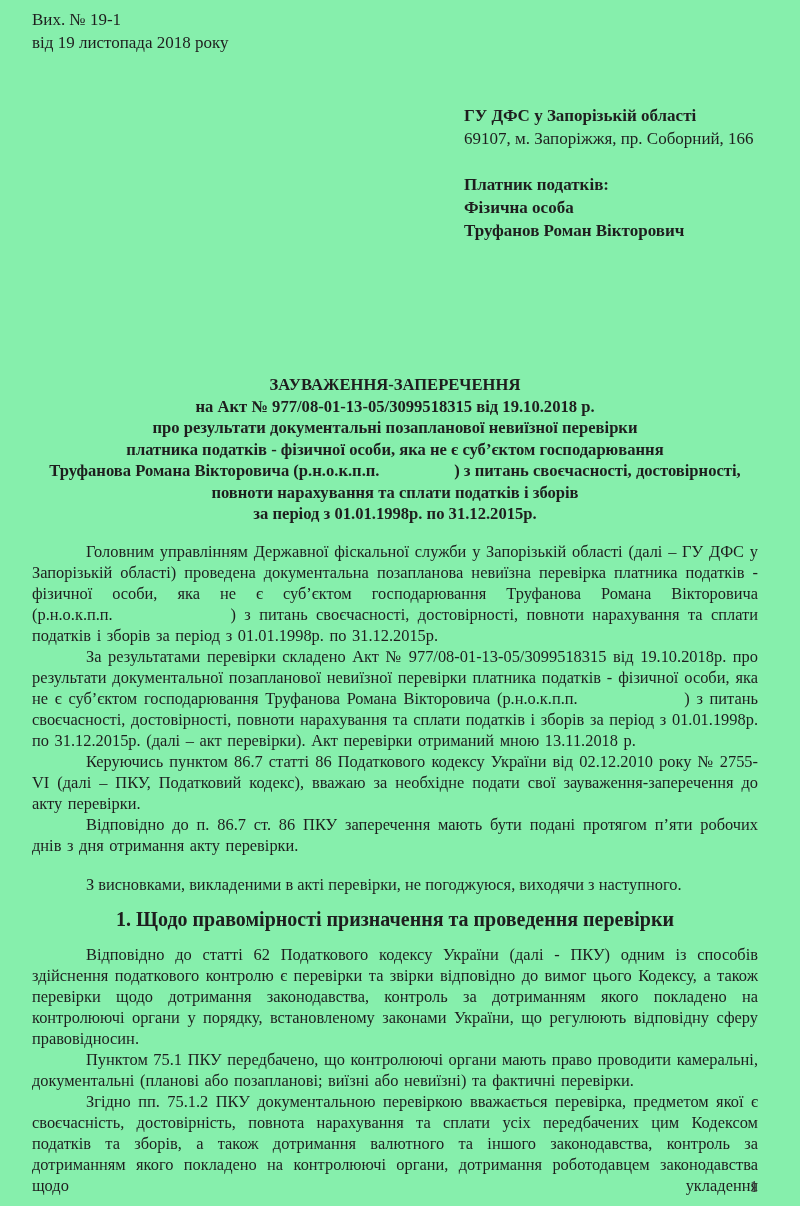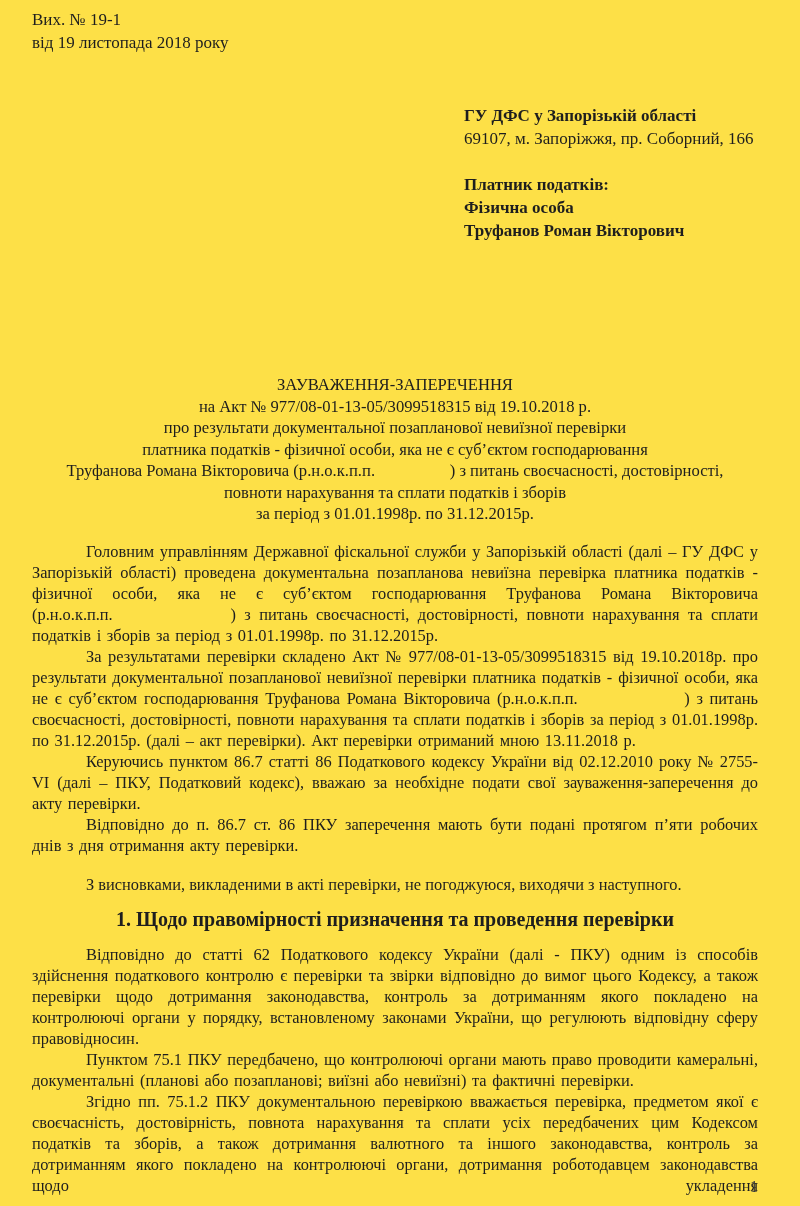--- a/index.html
+++ b/index.html
@@ -1,20 +1,20 @@
 <!DOCTYPE html>
 <html lang="uk"><head>
 <meta charset="utf-8">
 <style>
   html, body { margin: 0; padding: 0; background: #ffffff; }
   .page {
     position: relative;
     width: 800px;
     height: 1206px;
-    background: #fde047;
+    background: #86efac;
     color: #1e1e1e;
     font-family: "Liberation Serif", serif;
     overflow: hidden;
     box-sizing: border-box;
     padding: 8px 42px 0 32px;
   }
   .ref-block {
     font-size: 17px;
     line-height: 23px;
     white-space: nowrap;
@@ -23,21 +23,21 @@
     margin: 50px 0 0 432px;
     font-size: 17px;
     line-height: 23px;
   }
   .recipient-block .org,
   .recipient-block .tp { font-weight: bold; }
   .recipient-block .spacer { height: 23px; }
   .title-block {
     margin-top: 132px;
     text-align: center;
-    font-weight: normal;
+    font-weight: bold;
     font-size: 16.6px;
     line-height: 21.5px;
   }
   .body-text {
     margin: 0;
     font-size: 16.4px;
     line-height: 21px;
     text-align: justify;
     text-indent: 54px;
     word-spacing: 1.5px;
@@ -82,21 +82,21 @@
     <div>69107, м. Запоріжжя, пр. Соборний, 166</div>
     <div class="spacer"></div>
     <div class="tp">Платник податків:</div>
     <div class="tp">Фізична особа</div>
     <div class="tp">Труфанов Роман Вікторович</div>
   </div>
 
   <div class="title-block">
     <div>ЗАУВАЖЕННЯ-ЗАПЕРЕЧЕННЯ</div>
     <div>на Акт № 977/08-01-13-05/3099518315 від 19.10.2018 р.</div>
-    <div>про результати документальної позапланової невиїзної перевірки</div>
+    <div>про результати документальні позапланової невиїзної перевірки</div>
     <div>платника податків - фізичної особи, яка не є суб’єктом господарювання</div>
     <div>Труфанова Романа Вікторовича (р.н.о.к.п.п.&nbsp;&nbsp;&nbsp;&nbsp;&nbsp;&nbsp;&nbsp;&nbsp;&nbsp;&nbsp;&nbsp;&nbsp;&nbsp;&nbsp;&nbsp;&nbsp;&nbsp;&nbsp;) з питань своєчасності, достовірності,</div>
     <div>повноти нарахування та сплати податків і зборів</div>
     <div>за період з 01.01.1998р. по 31.12.2015р.</div>
   </div>
 
   <p class="body-text first-para">Головним управлінням Державної фіскальної служби у Запорізькій області (далі – ГУ ДФС у Запорізькій області) проведена документальна позапланова невиїзна перевірка платника податків - фізичної особи, яка не є суб’єктом господарювання Труфанова Романа Вікторовича (р.н.о.к.п.п.&nbsp;&nbsp;&nbsp;&nbsp;&nbsp;&nbsp;&nbsp;&nbsp;&nbsp;&nbsp;&nbsp;&nbsp;&nbsp;&nbsp;) з питань своєчасності, достовірності, повноти нарахування та сплати податків і зборів за період з 01.01.1998р. по 31.12.2015р.</p>
   <p class="body-text group-gap">За результатами перевірки складено Акт № 977/08-01-13-05/3099518315 від 19.10.2018р. про результати документальної позапланової невиїзної перевірки платника податків - фізичної особи, яка не є суб’єктом господарювання Труфанова Романа Вікторовича (р.н.о.к.п.п.&nbsp;&nbsp;&nbsp;&nbsp;&nbsp;&nbsp;&nbsp;&nbsp;&nbsp;&nbsp;&nbsp;&nbsp;&nbsp;&nbsp;&nbsp;&nbsp;) з питань своєчасності, достовірності, повноти нарахування та сплати податків і зборів  за період з 01.01.1998р. по 31.12.2015р.  (далі – акт перевірки). Акт перевірки отриманий мною 13.11.2018 р.</p>
   <p class="body-text">Керуючись пунктом 86.7 статті 86 Податкового кодексу України від 02.12.2010 року № 2755-VI (далі – ПКУ, Податковий кодекс), вважаю за необхідне подати свої зауваження-заперечення до акту перевірки.</p>
   <p class="body-text">Відповідно до п. 86.7 ст. 86 ПКУ заперечення мають бути подані протягом п’яти робочих днів з дня отримання акту перевірки.</p>

